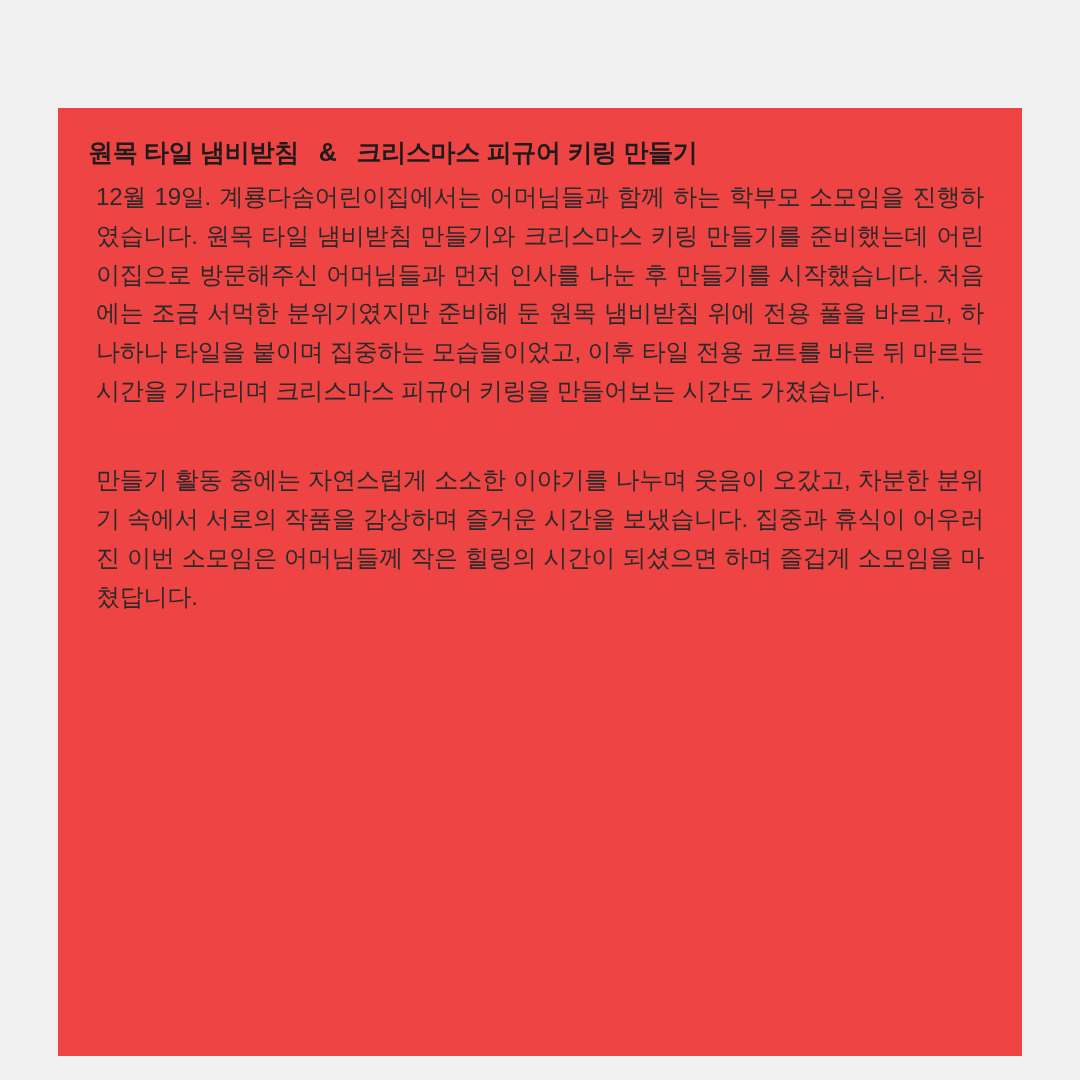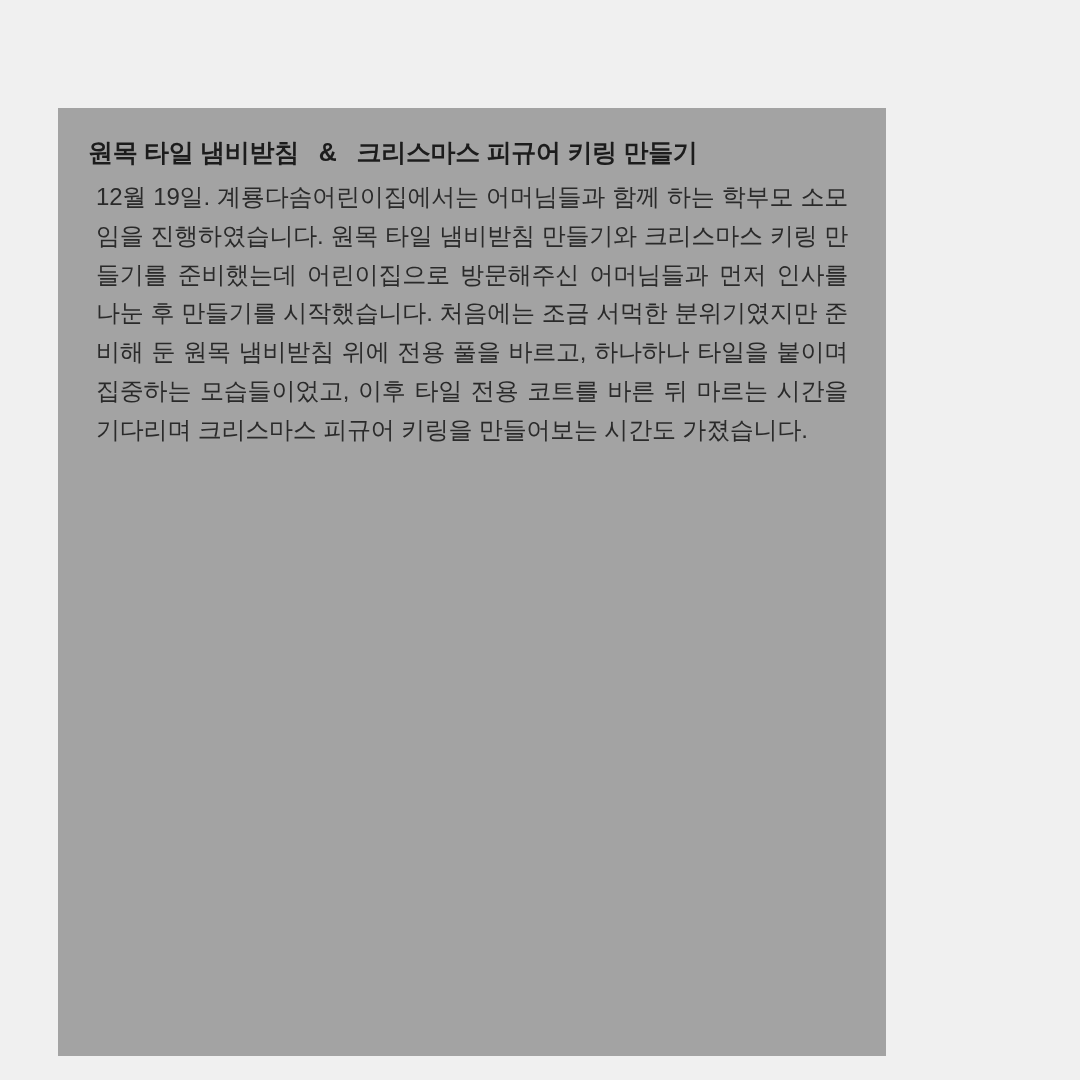--- a/index.html
+++ b/index.html
@@ -10,23 +10,23 @@
     width: 1080px;
     height: 1080px;
     background: #f0f0f0;
     font-family: "Liberation Sans", "DejaVu Sans", sans-serif;
     overflow: hidden;
   }
   .page {
     position: absolute;
     left: 58px;
     top: 108px;
-    width: 828px;
+    width: 964px;
     height: 948px;
-    background: #a3a3a3;
+    background: #ef4444;
   }
   .content {
     padding: 28px 30px 0 30px;
   }
   .doc-title {
     font-size: 25px;
     font-weight: 700;
     color: #1c1c1c;
     letter-spacing: -0.3px;
     line-height: 1.35;
@@ -47,14 +47,15 @@
   }
 </style>
 </head>
 <body>
 
 <div class="page">
   <div class="content">
     <h1 class="doc-title">원목 타일 냄비받침   &amp;   크리스마스 피규어 키링 만들기</h1>
     <p class="body-block">12월 19일. 계룡다솜어린이집에서는 어머님들과 함께 하는 학부모 소모임을 진행하였습니다. 원목 타일 냄비받침 만들기와 크리스마스 키링 만들기를 준비했는데 어린이집으로 방문해주신 어머님들과 먼저 인사를 나눈 후 만들기를 시작했습니다. 처음에는 조금 서먹한 분위기였지만 준비해 둔 원목 냄비받침 위에 전용 풀을 바르고, 하나하나 타일을 붙이며 집중하는 모습들이었고, 이후 타일 전용 코트를 바른 뒤 마르는 시간을 기다리며 크리스마스 피규어 키링을 만들어보는 시간도 가졌습니다.</p>
     <div class="spacer"></div>
+    <p class="body-block">만들기 활동 중에는 자연스럽게 소소한 이야기를 나누며 웃음이 오갔고, 차분한 분위기 속에서 서로의 작품을 감상하며 즐거운 시간을 보냈습니다. 집중과 휴식이 어우러진 이번 소모임은 어머님들께 작은 힐링의 시간이 되셨으면 하며 즐겁게 소모임을 마쳤답니다.</p>
   </div>
 </div>
 
 </body></html>

